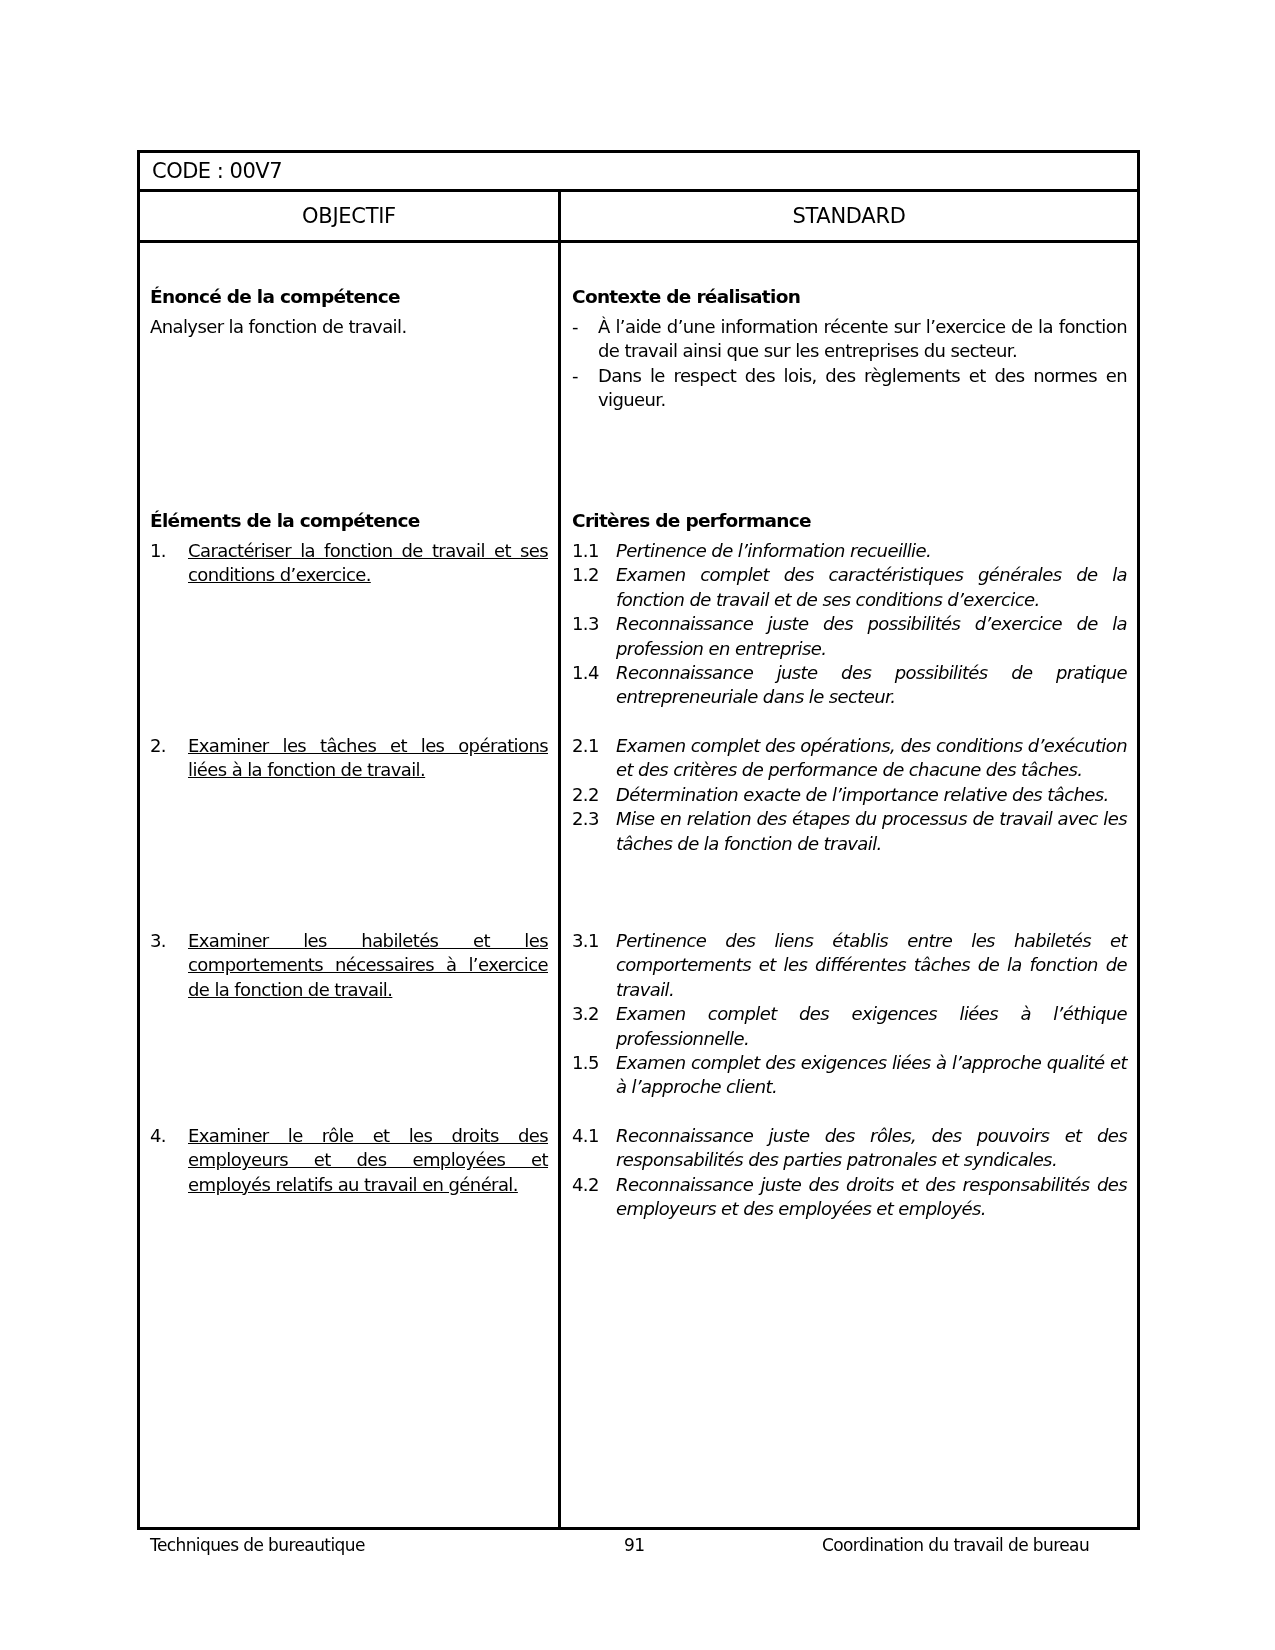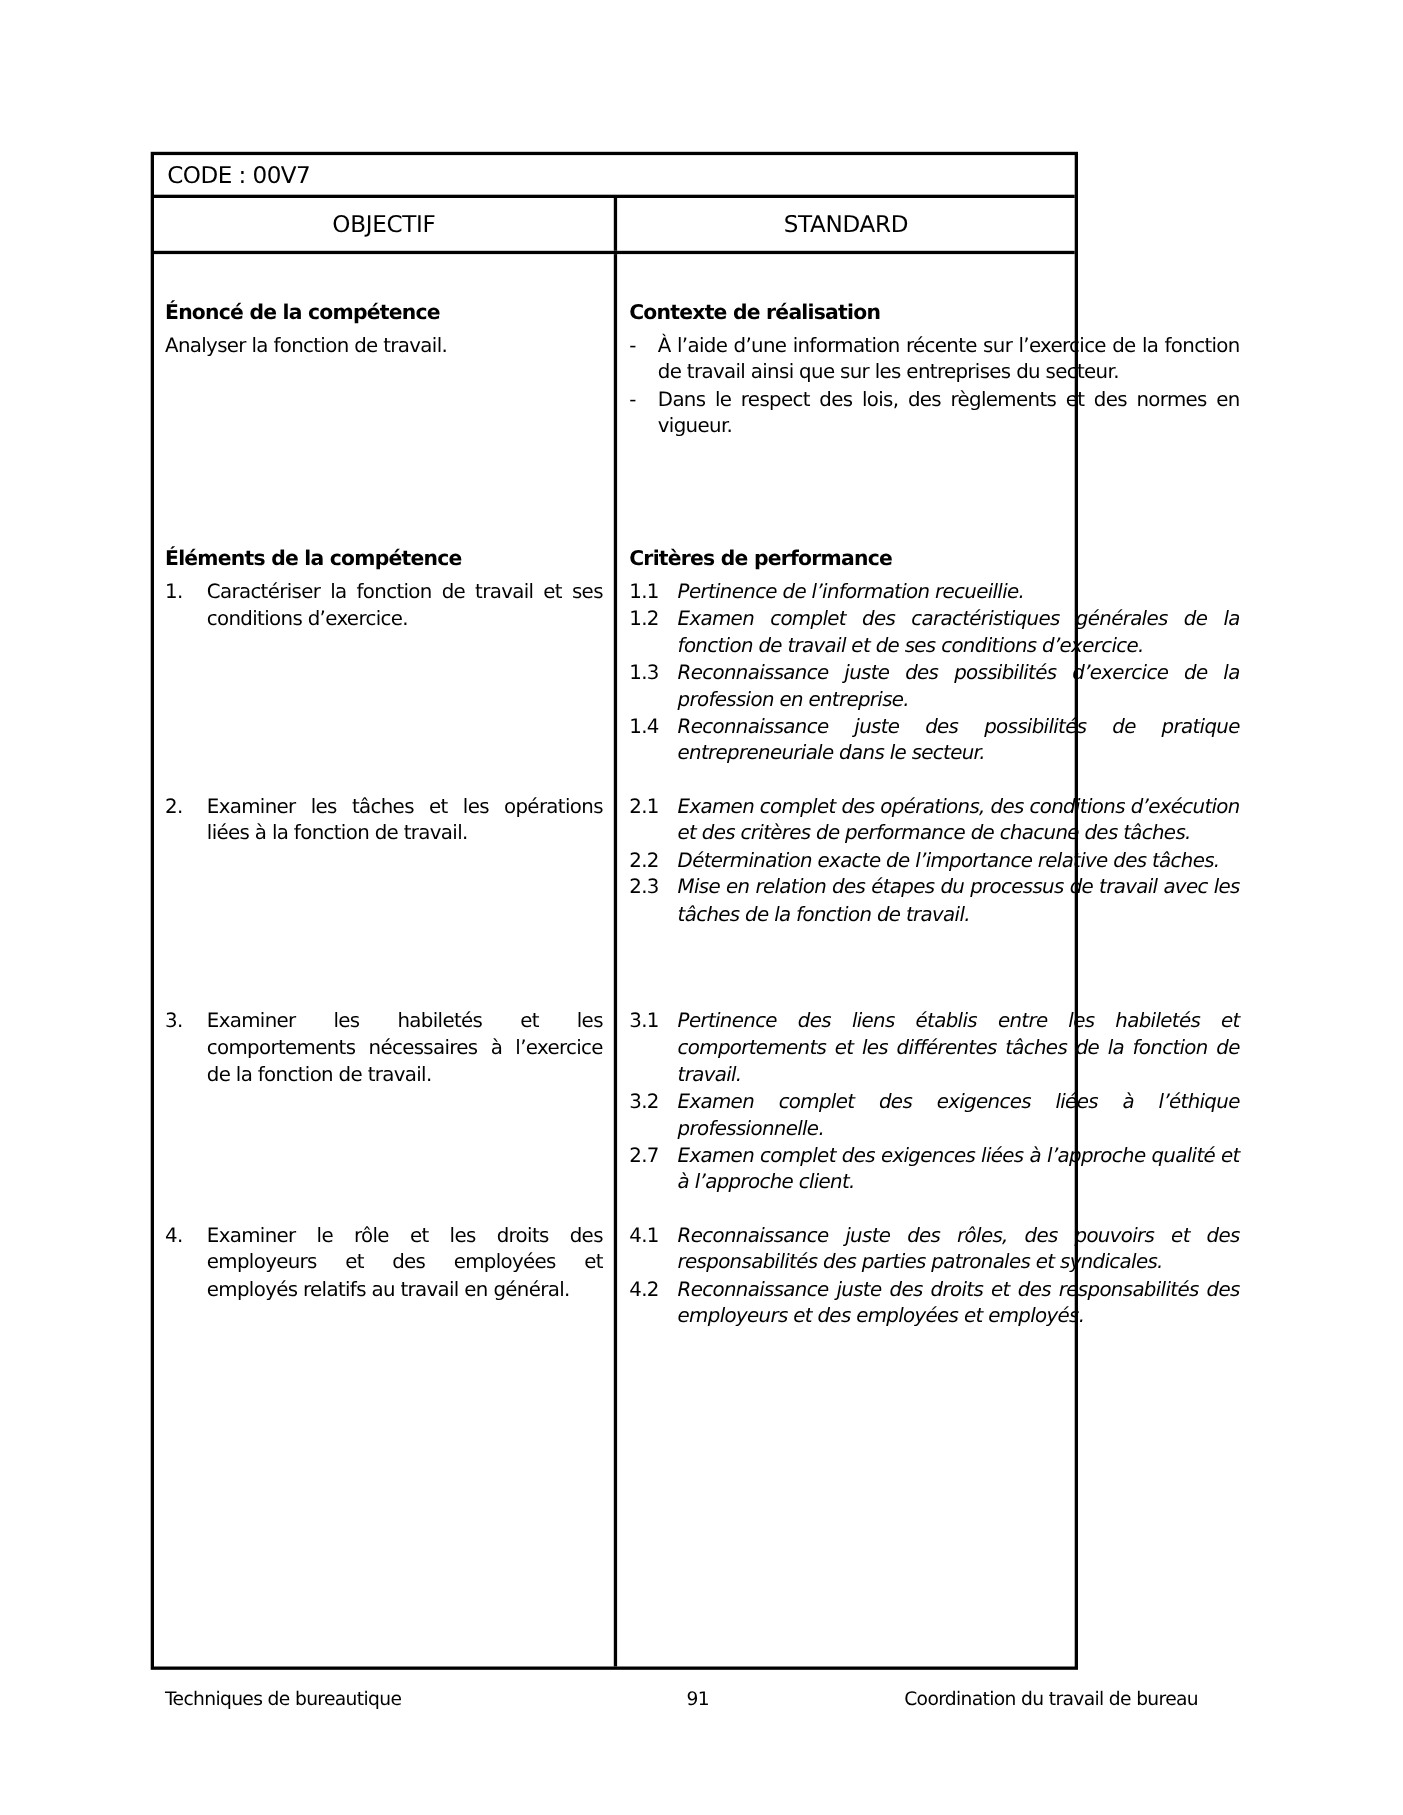--- a/index.html
+++ b/index.html
@@ -1,18 +1,18 @@
 <!DOCTYPE html>
 <html><head>
 <meta charset="utf-8">
 <style>
   html, body { margin:0; padding:0; background:#ffffff; }
   body { width:1275px; height:1650px; position:relative; font-family:"DejaVu Sans", sans-serif; color:#000; }
   .table {
-    position:absolute; left:137px; top:138px; width:843px; height:1380px;
+    position:absolute; left:137px; top:150px; width:1003px; height:1380px;
     border:3px solid #000; box-sizing:border-box;
   }
   .code-row {
     position:absolute; left:0; top:0; right:0; height:39px;
     border-bottom:3px solid #000; box-sizing:border-box;
     font-size:21px; line-height:36px; padding-left:12px; letter-spacing:-0.5px;
   }
   .header-row {
     position:absolute; left:0; top:39px; right:0; height:51px;
     border-bottom:3px solid #000; box-sizing:border-box; display:flex;
@@ -21,21 +21,21 @@
   .hcell.left { width:421px; border-right:3px solid #000; box-sizing:border-box; }
   .hcell.right { flex:1; }
   .body-divider { position:absolute; left:418px; top:90px; bottom:0; width:3px; background:#000; }
   .col { position:absolute; top:90px; font-size:18px; line-height:24.4px; letter-spacing:-0.6px; }
   .col.left { left:10px; width:398px; }
   .col.right { left:432px; width:555px; }
   .section-title { font-weight:bold; font-size:18.5px; letter-spacing:-0.7px; position:absolute; left:0; white-space:nowrap;margin-top:20px; }
   .block { position:absolute; left:0; right:0; }
   .item { display:flex; text-align:justify; }
   .item .num { flex:0 0 38px; }
-  .item .txt { flex:1; text-align:justify; }
+  .item .txt { flex:1; text-align:justify;text-decoration:underline; }
   .citem { display:flex; }
   .citem .num { flex:0 0 44px; }
   .citem .txt { flex:1; text-align:justify;font-style:italic; }
   .ctx { display:flex; }
   .ctx .dash { flex:0 0 26px; }
   .ctx .txt { flex:1; text-align:justify; }
   .plain { position:absolute; left:0; }
   .footer { position:absolute; top:1533px; font-size:17px; letter-spacing:-0.6px; line-height:24px; }
 </style>
 </head>
@@ -134,21 +134,21 @@
     <div class="block" style="top:686px;">
       <div class="citem">
           <span class="num">3.1</span>
           <span class="txt">Pertinence des liens établis entre les habiletés et comportements et les différentes tâches de la fonction de travail.</span>
         </div>
       <div class="citem">
           <span class="num">3.2</span>
           <span class="txt">Examen complet des exigences liées à l’éthique professionnelle.</span>
         </div>
       <div class="citem">
-          <span class="num">2.7</span>
+          <span class="num">1.5</span>
           <span class="txt">Examen complet des exigences liées à l’approche qualité et à l’approche client.</span>
         </div>
     </div>
 
     <div class="block" style="top:881px;">
       <div class="citem">
           <span class="num">4.1</span>
           <span class="txt">Reconnaissance juste des rôles, des pouvoirs et des responsabilités des parties patronales et syndicales.</span>
         </div>
       <div class="citem">

